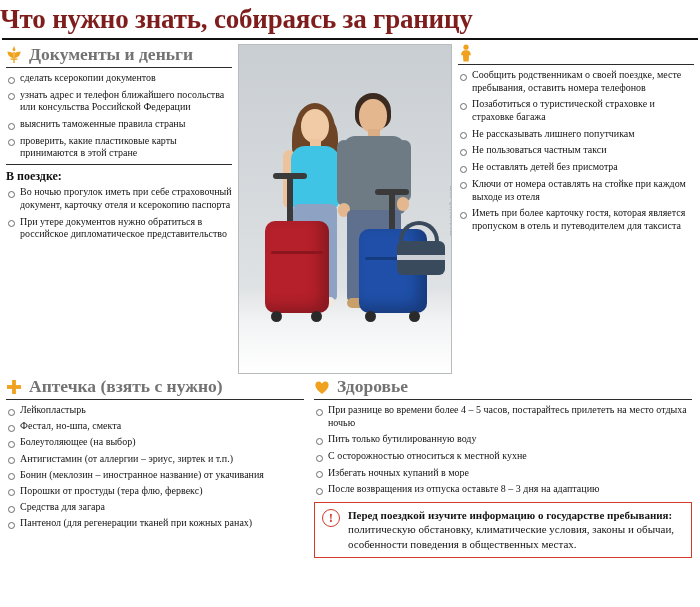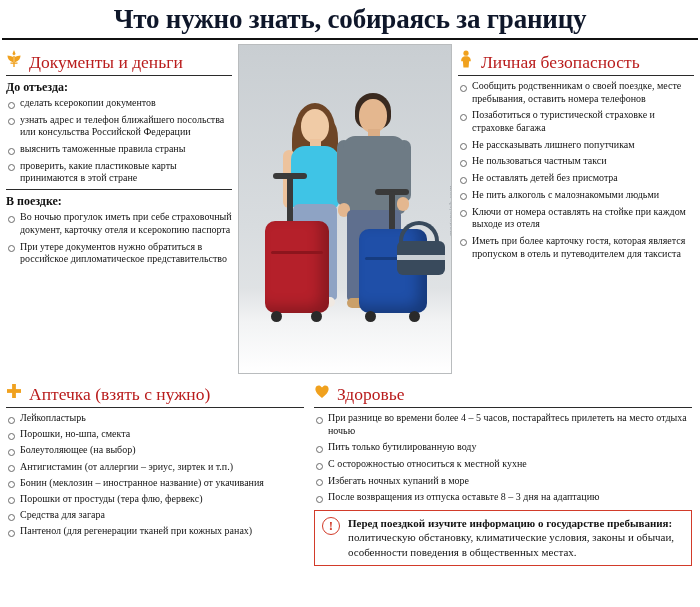--- a/index.html
+++ b/index.html
@@ -16,23 +16,23 @@
     width: 700px; height: 607px;
     background: #fff;
   }
 
   
   .title {
     font-family: "Liberation Serif", serif;
     font-weight: bold;
     font-size: 27px;
     letter-spacing: -0.2px;
-    text-align: center;
+    text-align: left;
     padding: 4px 0 3px 0;
-    color: #0f172a;
+    color: #7f1d1d;
   }
   .title-rule {
     height: 2px;
     background: #111;
     margin: 0 2px 0 2px;
   }
 
   
   .cols {
     display: flex;
@@ -48,23 +48,22 @@
     display: flex;
     align-items: center;
     gap: 7px;
     border-bottom: 1.5px solid #2b2b2b;
     padding-bottom: 2px;
     margin-bottom: 4px;
   }
   .sec-head .sec-title {
     font-family: "Liberation Serif", serif;
     font-size: 17.5px;
-    font-weight: normal;
-    color: #b91c1c;
-    margin-top: 8px;
+    font-weight: bold;
+    color: #737373;
   }
 
   
   .orn {
     width: 16px; height: 18px;
     flex: 0 0 16px;
     position: relative;
   }
   .orn svg { display:block; }
 
@@ -239,21 +238,20 @@
             <path d="M8 0 L9.6 4 L8 5.4 L6.4 4 Z" fill="#f0a11e"></path>
             <path d="M1.5 5.5 C1.5 10, 5 11.5, 7.3 12.5 L7.3 7 C5.5 6.5, 3.5 5.6, 1.5 5.5 Z" fill="#f0a11e"></path>
             <path d="M14.5 5.5 C14.5 10, 11 11.5, 8.7 12.5 L8.7 7 C10.5 6.5, 12.5 5.6, 14.5 5.5 Z" fill="#f0a11e"></path>
             <rect x="7.3" y="6" width="1.4" height="11" fill="#f0a11e"></rect>
             <rect x="4.5" y="12.5" width="7" height="1.3" fill="#f0a11e"></rect>
           </svg>
         </span>
         <span class="sec-title">Документы и деньги</span>
       </div>
 
-      <div class="sub-head">До отъезда:</div>
       <ul class="blist">
         <li>сделать ксерокопии документов</li>
         <li>узнать адрес и телефон ближайшего посольства или консульства Российской Федерации</li>
         <li>выяснить таможенные правила страны</li>
         <li>проверить, какие пластиковые карты принимаются в этой стране</li>
       </ul>
 
       <div class="thin-rule"></div>
 
       <div class="sub-head">В поездке:</div>
@@ -319,50 +317,48 @@
     </div>
 
     <div class="col-right">
       <div class="sec-head">
         <span class="orn">
           <svg width="16" height="18" viewBox="0 0 16 18">
             <circle cx="8" cy="3.2" r="2.6" fill="#f0a11e"></circle>
             <path d="M8 6.2 C4.6 6.2, 3.2 8, 3.2 11.2 L4.9 11.2 L5.4 17.6 L10.6 17.6 L11.1 11.2 L12.8 11.2 C12.8 8, 11.4 6.2, 8 6.2 Z" fill="#f0a11e"></path>
           </svg>
         </span>
-        <span class="sec-title">Личная безопасность</span>
       </div>
       <ul class="blist">
         <li>Сообщить родственникам  о своей поездке, месте пребывания, оставить  номера телефонов</li>
         <li>Позаботиться о туристической страховке и страховке багажа</li>
         <li>Не рассказывать лишнего попутчикам</li>
         <li>Не пользоваться частным такси</li>
         <li>Не оставлять детей без присмотра</li>
-        <li>Не пить алкоголь с малознакомыми людьми</li>
         <li>Ключи от номера оставлять на стойке при каждом выходе из отеля</li>
         <li>Иметь при более карточку гостя, которая является пропуском в отель и путеводителем для таксиста</li>
       </ul>
     </div>
   </div>
 
   <div class="bottom">
 
     <div class="bot-left">
       <div class="sec-head bot-cols-head">
         <span class="orn">
           <svg width="16" height="18" viewBox="0 0 16 18">
             <rect x="6.1" y="2" width="3.8" height="14" fill="#f0a11e"></rect>
             <rect x="1" y="7.1" width="14" height="3.8" fill="#f0a11e"></rect>
           </svg>
         </span>
         <span class="sec-title">Аптечка (взять с нужно)</span>
       </div>
       <ul class="blist tight">
         <li>Лейкопластырь</li>
-        <li>Порошки, но-шпа, смекта</li>
+        <li>Фестал, но-шпа, смекта</li>
         <li>Болеутоляющее (на выбор)</li>
         <li>Антигистамин (от аллергии – эриус, зиртек и т.п.)</li>
         <li>Бонин (меклозин – иностранное название) от укачивания</li>
         <li>Порошки от простуды (тера флю, фервекс)</li>
         <li>Средства для загара</li>
         <li>Пантенол (для регенерации тканей при кожных ранах)</li>
       </ul>
     </div>
 
     <div class="bot-right">

